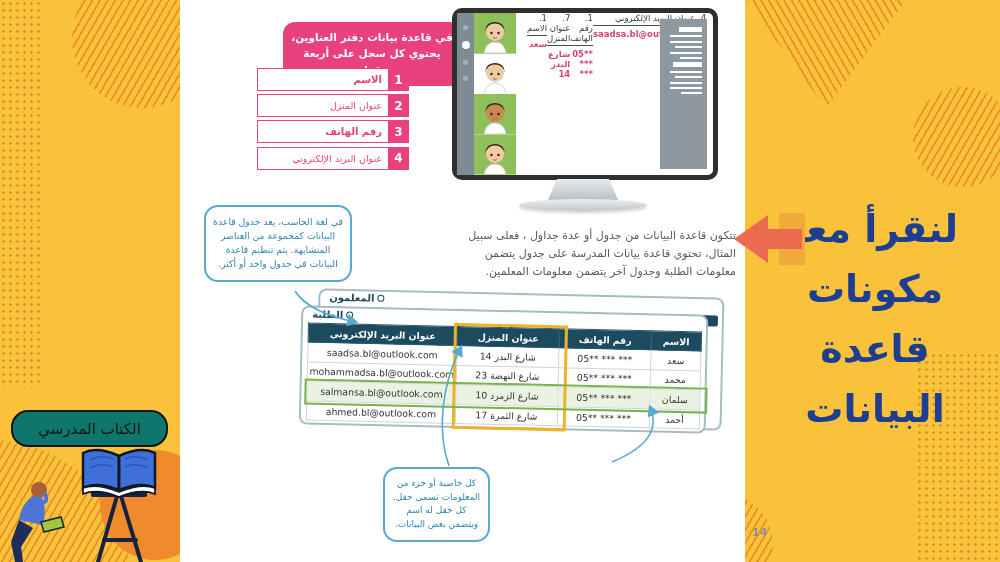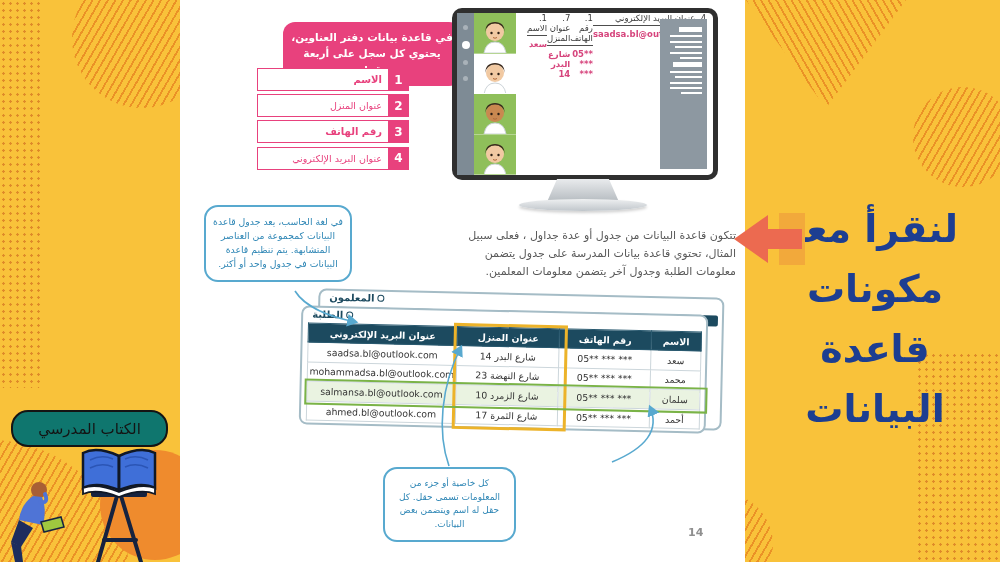--- a/index.html
+++ b/index.html
@@ -61,21 +61,21 @@
   
   .intro{left:447px;top:227px;width:289px;direction:rtl;text-align:right;
     font-size:11px;line-height:1.62;color:#595959;}
   .headline{left:752px;top:199px;width:246px;text-align:center;color:#1d3e91;
     font-weight:bold;font-size:38px;line-height:1.58;z-index:2;}
   .arrow-wrap{left:731px;top:211px;width:74px;height:58px;z-index:3;}
   
   .bubble{background:#fff;border:2px solid #58a9cf;border-radius:14px;color:#2e86b5;
     direction:rtl;text-align:center;font-size:9.3px;line-height:1.52;padding:8px 6px;box-sizing:border-box;}
   .bubble-top{left:204px;top:197px;width:148px;margin-top:8px;}
-  .bubble-field{left:383px;top:467px;width:133px;font-size:9px;}
+  .bubble-field{left:383px;top:467px;width:107px;font-size:9px;}
   .bubble-record{left:521px;top:463px;width:183px;font-size:9px;}
   
   .card{background:#fff;border:2px solid #a5bcc6;border-radius:8px;box-sizing:border-box;}
   .card-back{left:317px;top:293px;width:406px;height:133px;transform:rotate(1.3deg);}
   .card-front{left:300px;top:310px;width:407px;height:119px;transform:rotate(1.3deg);}
   .card-label{position:absolute;top:1px;left:9px;display:flex;align-items:center;gap:3px;
     color:#1c4a5f;font-size:10px;font-weight:bold;direction:rtl;}
   .ring{width:5px;height:5px;border:1.4px solid #1c4a5f;border-radius:50%;flex:none;}
   .back-bar{position:absolute;left:4px;right:4px;top:16px;height:11px;background:#1c4a5f;border-radius:2px;}
   table.db{position:absolute;left:5px;top:15px;width:393px;direction:rtl;border-collapse:collapse;table-layout:fixed;}
@@ -84,21 +84,21 @@
   table.db td{height:18.6px;text-align:center;color:#333;font-size:9.3px;
     border:1px solid #ccd6db;background:#fff;padding:0;white-space:nowrap;overflow:hidden;}
   table.db tr:nth-child(1) td{background:#f2f4f5;}
   table.db tr.hl td{background:#eaf3e1;}
   .ltr{direction:ltr;unicode-bidi:bidi-override;font-size:8.6px;}
   .col-hl{position:absolute;left:151px;top:12px;width:108px;height:100px;
     border:3px solid #ecb32a;pointer-events:none;}
   .row-hl{position:absolute;left:3px;top:70.5px;width:399px;height:22px;
     border:2px solid #7ab347;pointer-events:none;}
   
-  .page-num{left:688px;top:526px;color:#909090;font-size:11px;font-weight:bold;z-index:2;}
+  .page-num{left:752px;top:526px;color:#909090;font-size:11px;font-weight:bold;z-index:2;}
   .ministry{left:186px;top:495px;width:95px;z-index:2;}
   .em-row{width:56px;height:13px;margin-bottom:1px;
     background-image:radial-gradient(circle,#c2c8cb 1px,transparent 1.25px);background-size:4px 4px;
     clip-path:polygon(0 100%,30% 0,50% 62%,70% 0,100% 100%,70% 52%,50% 100%,30% 52%);}
   .min-ar{color:#b6babd;font-size:9px;font-weight:bold;direction:rtl;text-align:left;width:58px;}
   .min-en{color:#cdd1d3;font-size:5.5px;width:58px;text-align:left;}
   
   .badge{left:11px;top:410px;width:153px;height:33px;background:#0f766e;border:2.5px solid #141414;
     border-radius:17px;display:flex;align-items:center;justify-content:center;
     color:#141414;font-size:15px;direction:rtl;z-index:2;}

